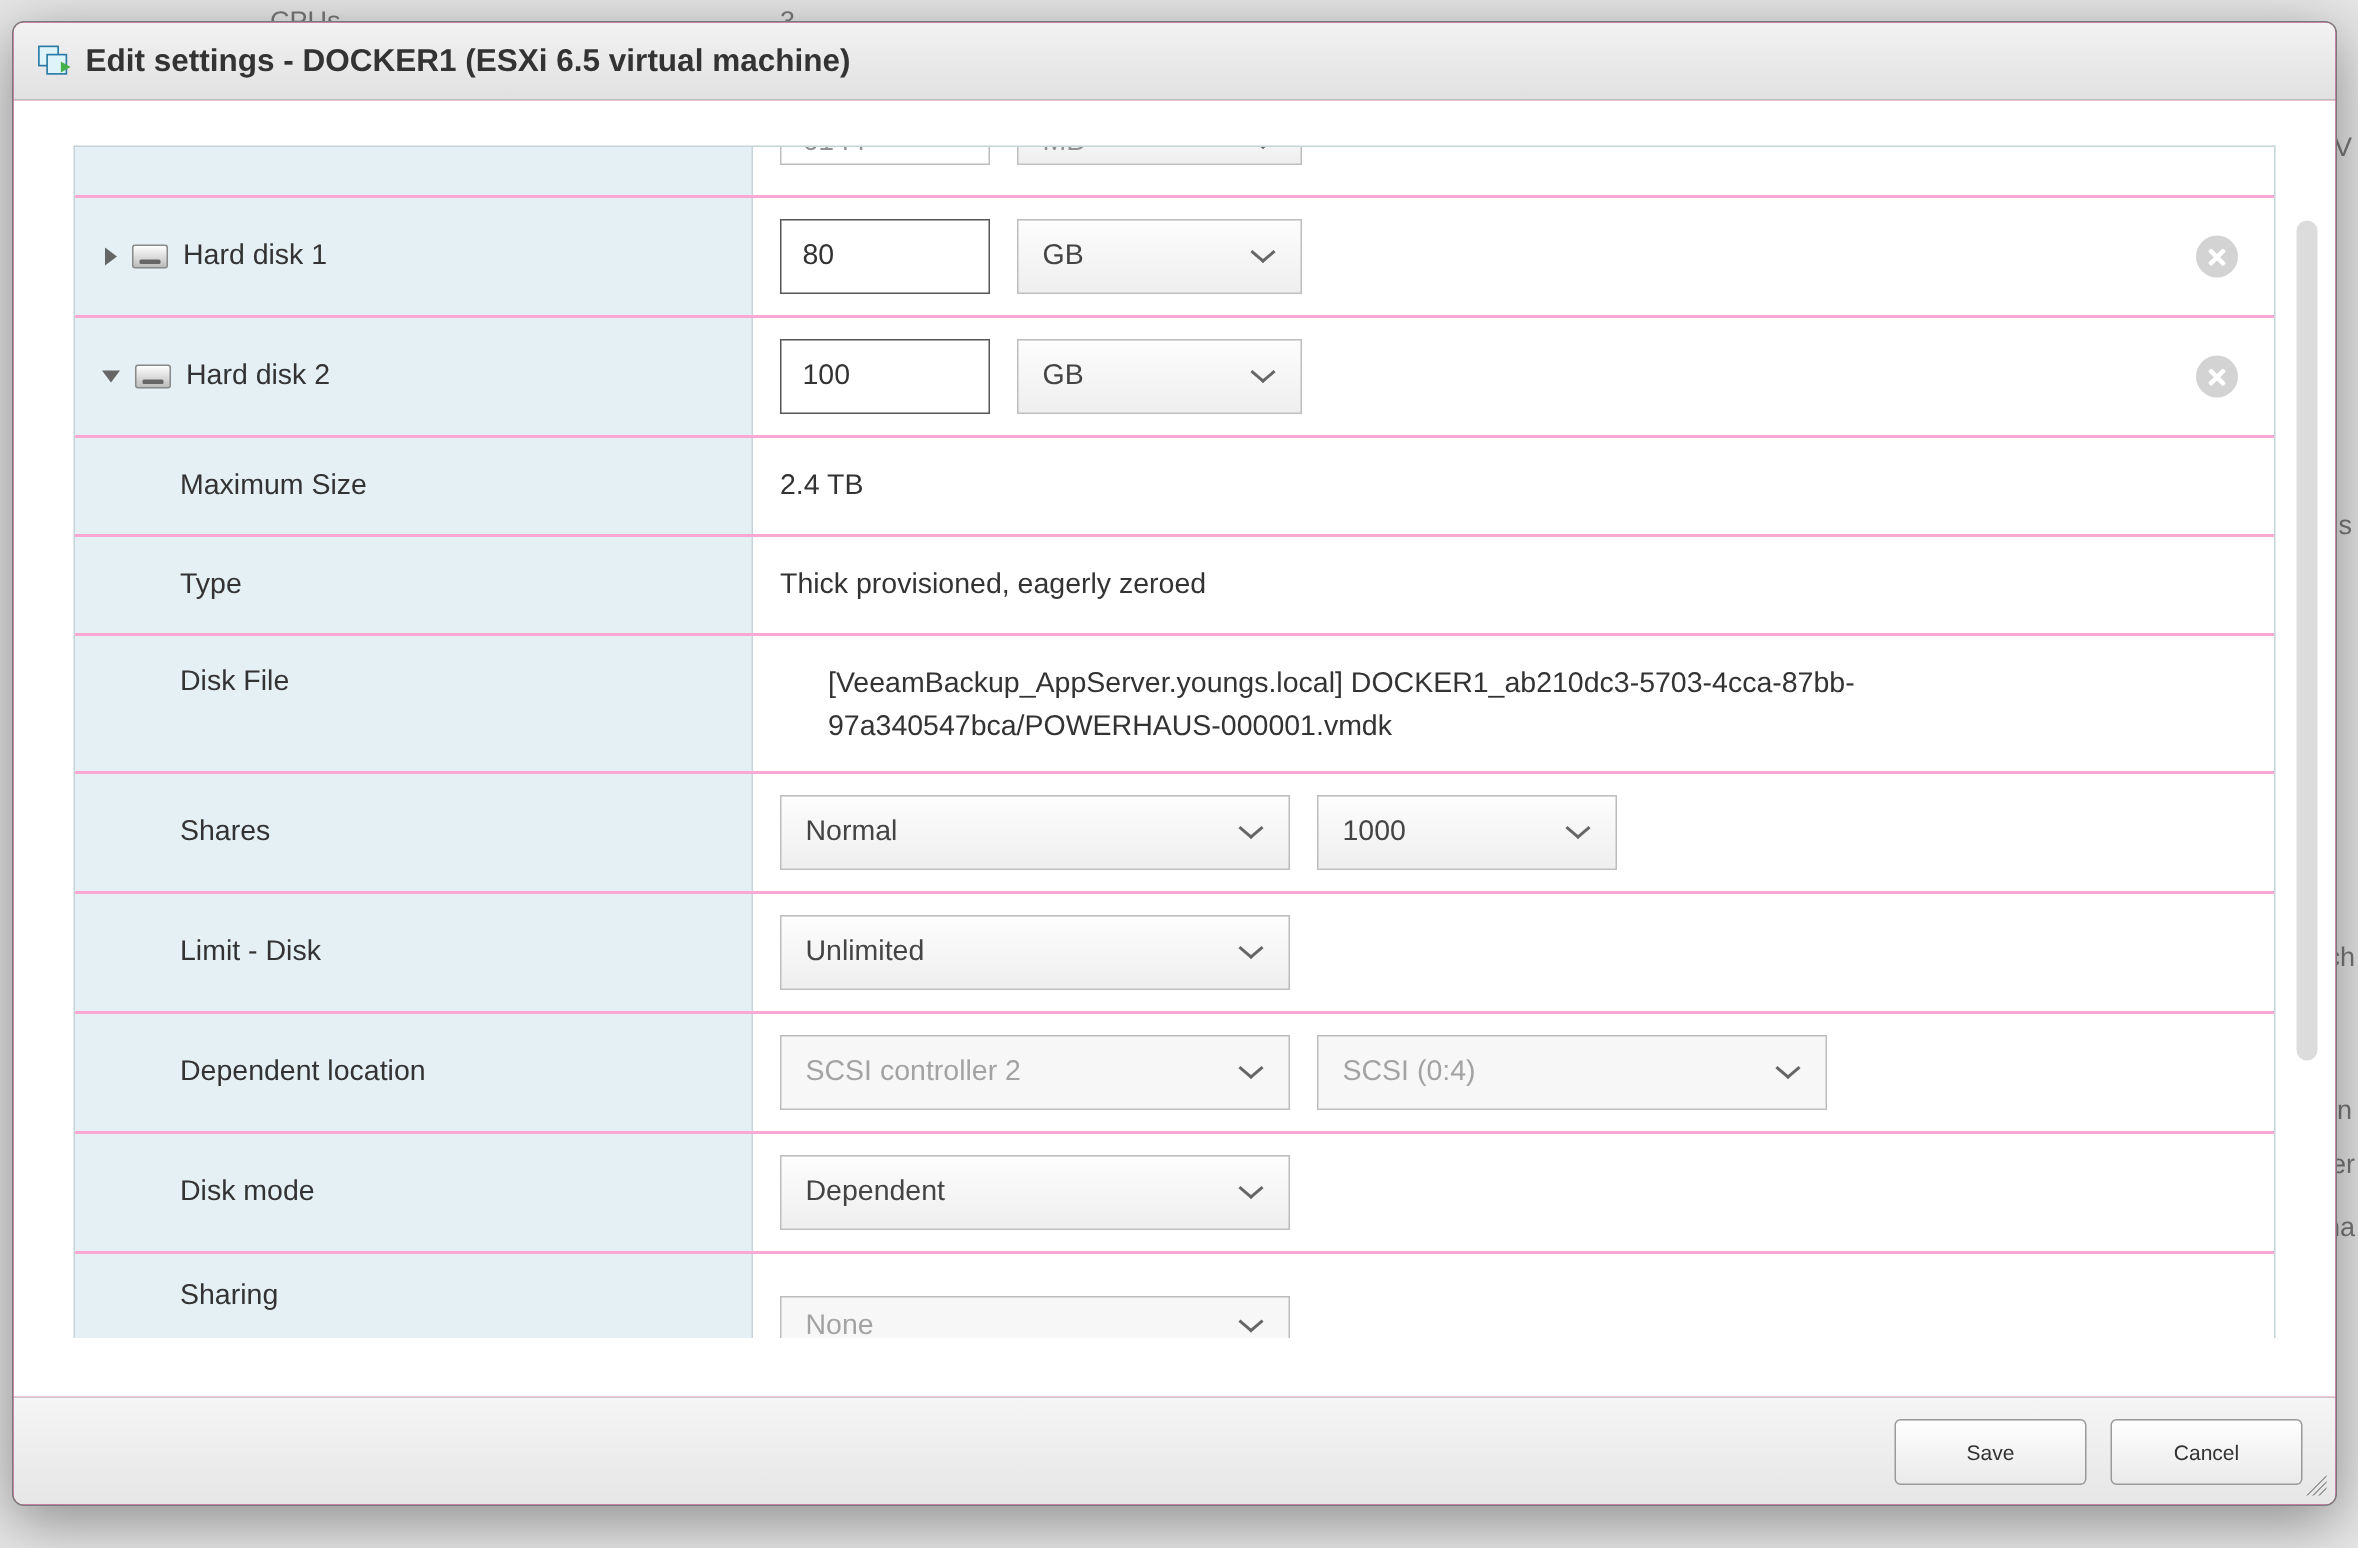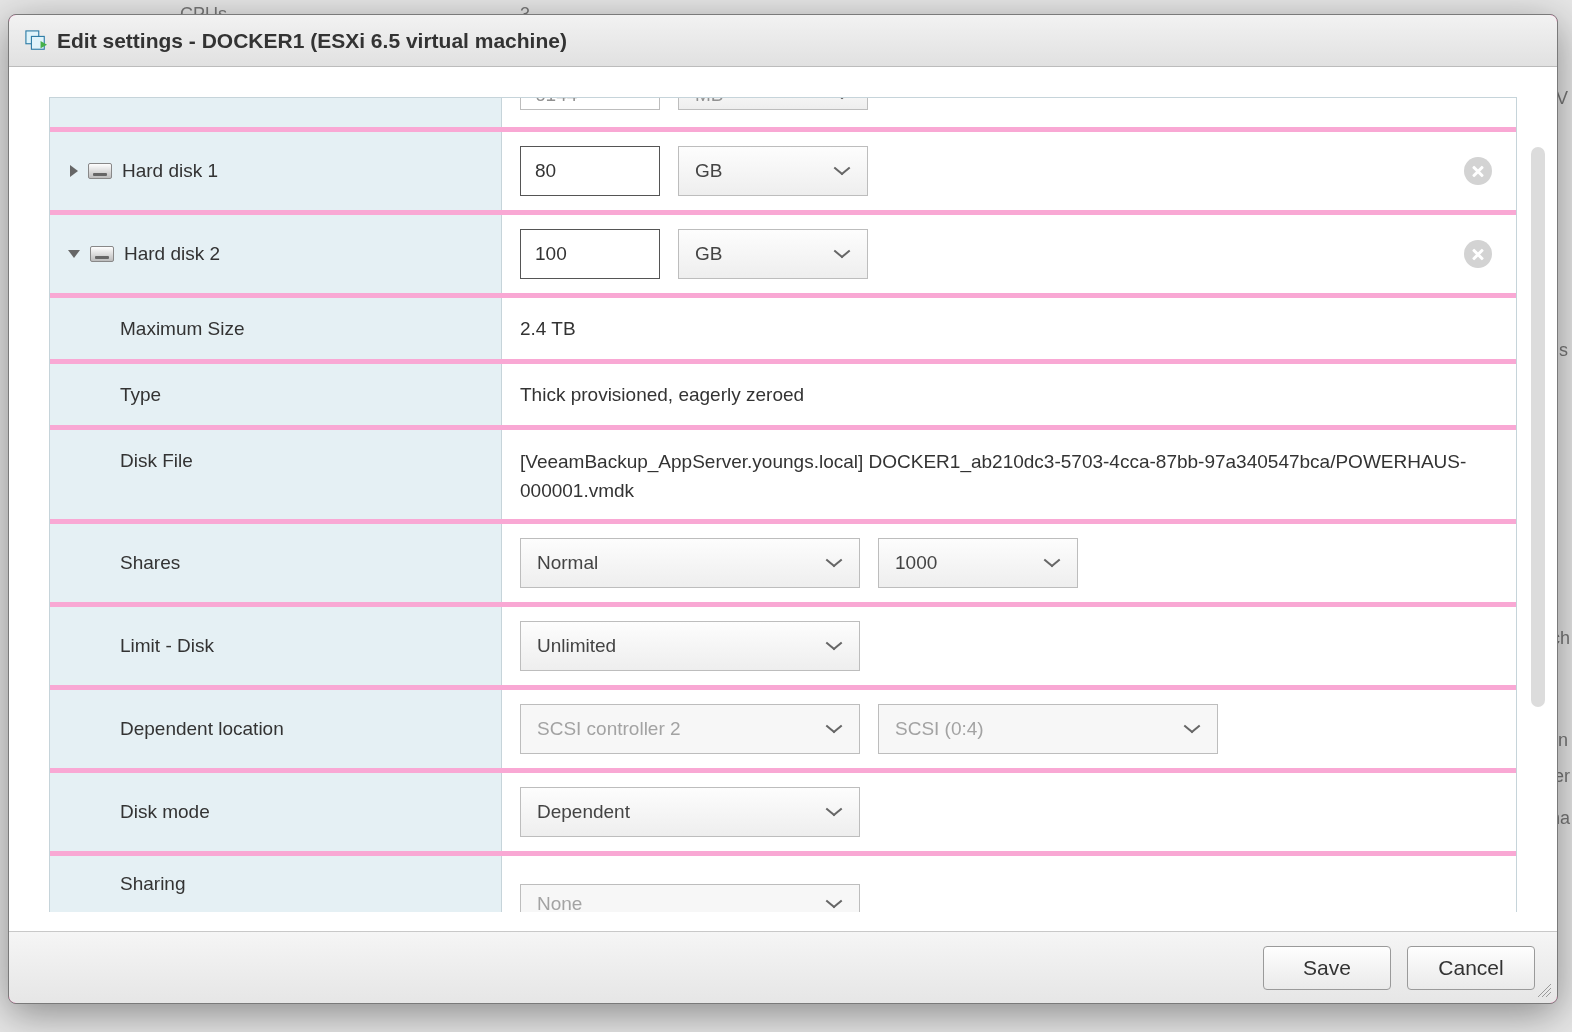--- a/index.html
+++ b/index.html
@@ -74,21 +74,21 @@
 
   .table {
     width: 100%;
     border: 1px solid #c6d4da;
     border-bottom: none;
     border-collapse: collapse;
   }
 
   .row {
     display: flex;
-    border-bottom: 5px solid #f9a8d4;
+    border-bottom: 2px solid #f9a8d4;
     align-items: stretch;
     min-height: 66px;
   }
   .row.tall { min-height: 80px; }
 
   .cell-label {
     width: 452px;
     flex-shrink: 0;
     background: #e5f0f4;
     border-right: 1px solid #c6d4da;
@@ -224,21 +224,21 @@
     justify-content: flex-end;
     padding: 0 22px;
     gap: 16px;
   }
   .btn {
     min-width: 128px;
     height: 44px;
     border: 1px solid #9a9a9a;
     border-radius: 4px;
     background: linear-gradient(#fefefe, #eaeaea);
-    font-size: 21px;
+    font-size: 14px;
     color: #333;
     display: inline-flex;
     align-items: center;
     justify-content: center;
     cursor: pointer;
     text-align: right;
   }
   .resize-grip {
     position: absolute;
     right: 6px;
@@ -326,21 +326,21 @@
         <div class="cell-value">2.4 TB</div>
       </div>
 
       <div class="row">
         <div class="cell-label sub">Type</div>
         <div class="cell-value">Thick provisioned, eagerly zeroed</div>
       </div>
 
       <div class="row" style="min-height:92px;">
         <div class="cell-label sub" style="align-items:flex-start;padding-top:20px;">Disk File</div>
-        <div class="cell-value" style="align-items:flex-start;padding-top:18px; padding-right:40px; line-height:1.5; white-space:normal;">[VeeamBackup_AppServer.youngs.local] DOCKER1_ab210dc3-5703-4cca-87bb-97a340547bca/POWERHAUS-000001.vmdk</div>
+        <div class="cell-value" style="align-items:flex-start;padding-top:18px; padding-right:40px; line-height:1.5; white-space:normal;margin-left:32px;">[VeeamBackup_AppServer.youngs.local] DOCKER1_ab210dc3-5703-4cca-87bb-97a340547bca/POWERHAUS-000001.vmdk</div>
       </div>
 
       <div class="row tall">
         <div class="cell-label sub">Shares</div>
         <div class="cell-value">
           <div class="select w-340">
             <span>Normal</span>
             <span class="sel-chev"></span>
           </div>
           <div class="select w-200">

